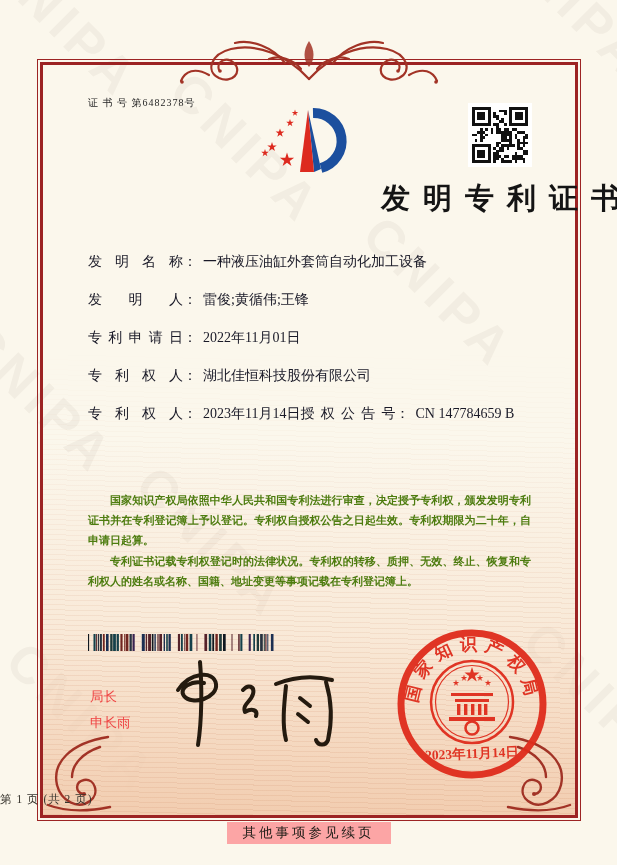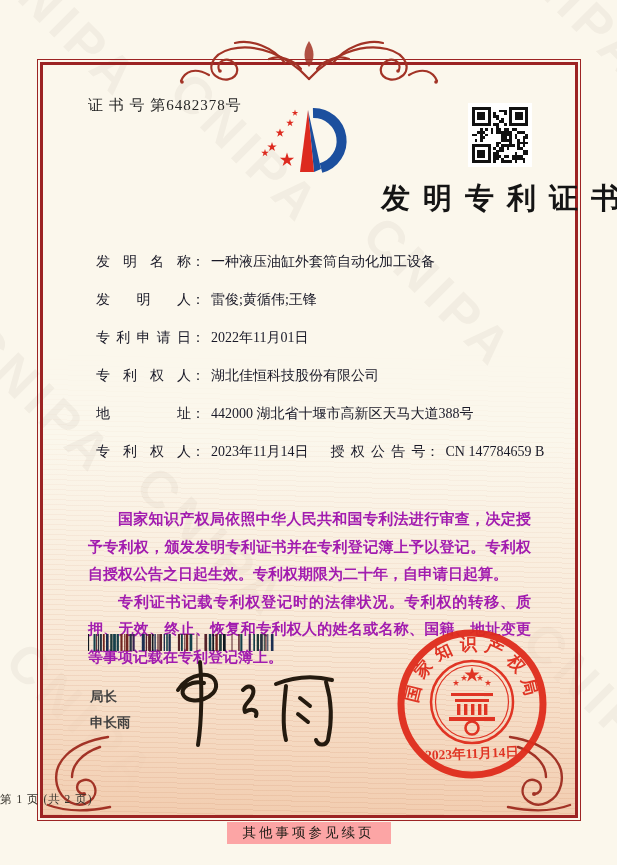--- a/index.html
+++ b/index.html
@@ -44,57 +44,57 @@
     -webkit-mask-image:linear-gradient(180deg, transparent 38%, #000 82%);
     mask-image:linear-gradient(180deg, transparent 38%, #000 82%);
   }
   .orn{position:absolute; z-index:2; pointer-events:none;}
   .orn-top{left:175px; top:33px;}
   .orn-bl{left:42px; top:733px;}
   .orn-br{left:504px; top:733px; transform:scaleX(-1);}
   
   .cert-no{
     position:absolute; left:88px; top:96px; z-index:3;
-    font-size:15px; letter-spacing:1px; color:#262626;
+    font-size:10px; letter-spacing:1px; color:#262626;
   }
   .logo{position:absolute; left:235px; top:100px; z-index:3;}
   .qrbox{
     position:absolute; left:468px; top:103px; z-index:3;
     background:#ffffff; padding:4px; line-height:0;
   }
   .title{
     position:absolute; left:16px; top:179px; width:100%; z-index:3;
     text-align:right; font-size:29px; font-weight:700;
     letter-spacing:13px; text-indent:13px; color:#141414;
   }
   
   .fields{
     position:absolute; left:88px; top:243px; width:455px; z-index:3;
     font-size:14px; color:#191927;
   }
   .frow{height:38px; line-height:38px; white-space:nowrap;}
   .flabel{
     display:inline-block; width:95px; vertical-align:top;
-    text-align:justify; text-align-last:justify;margin-left:8px;
+    text-align:justify; text-align-last:justify;
   }
   .fcolon{margin-right:6px;}
-  .fpair2{margin-left:22px;}
+  .fpair2{}
   
   .body-text{
-    position:absolute; left:88px; top:506px; width:443px; z-index:3;
-    font-size:15px; line-height:1.84; font-weight:600;
-    color:#a21caf; text-align:justify;
+    position:absolute; left:88px; top:490px; width:443px; z-index:3;
+    font-size:11px; line-height:1.84; font-weight:600;
+    color:#4d7c0f; text-align:justify;
   }
   .body-text p{margin:0; text-indent:2em;}
   
   .barcode{position:absolute; left:88px; top:634px; z-index:3; line-height:0;}
   .signer{
     position:absolute; left:90px; top:684px; z-index:3;
-    font-family:"Liberation Sans", sans-serif; font-weight:700;
-    font-size:13.5px; color:#404040; line-height:26px;
+    font-family:"Liberation Sans", sans-serif; font-weight:400;
+    font-size:13.5px; color:#ef4444; line-height:26px;
   }
   .signature{position:absolute; left:148px; top:650px; z-index:3;}
   .seal{position:absolute; left:394px; top:622px; z-index:4; opacity:0.95;}
   
   .page-number{
     position:absolute; left:0; top:792px; width:100%; z-index:3;
     text-align:left; font-size:11.5px; color:#38352e; letter-spacing:1px;
   }
   .footer-note{
     position:absolute; left:50%; top:822px; transform:translateX(-50%); z-index:3;
@@ -398,23 +398,20 @@
     <div class="frow">
       <span class="flabel">发明人</span><span class="fcolon">：</span><span>雷俊;黄循伟;王锋</span>
     </div>
     <div class="frow">
       <span class="flabel">专利申请日</span><span class="fcolon">：</span><span>2022年11月01日</span>
     </div>
     <div class="frow">
       <span class="flabel">专利权人</span><span class="fcolon">：</span><span>湖北佳恒科技股份有限公司</span>
     </div>
     <div class="frow">
-      <span class="flabel">地址</span><span class="fcolon">：</span><span>442000 湖北省十堰市高新区天马大道388号</span>
-    </div>
-    <div class="frow">
       <span class="flabel">专利权人</span><span class="fcolon">：</span><span>2023年11月14日</span><span class="flabel fpair2">授权公告号</span><span class="fcolon">：</span><span>CN 147784659 B</span>
     </div>
   </div>
 
   <div class="body-text">
     <p>国家知识产权局依照中华人民共和国专利法进行审查，决定授予专利权，颁发发明专利证书并在专利登记簿上予以登记。专利权自授权公告之日起生效。专利权期限为二十年，自申请日起算。</p>
     <p>专利证书记载专利权登记时的法律状况。专利权的转移、质押、无效、终止、恢复和专利权人的姓名或名称、国籍、地址变更等事项记载在专利登记簿上。</p>
   </div>
 
   <div class="barcode">

